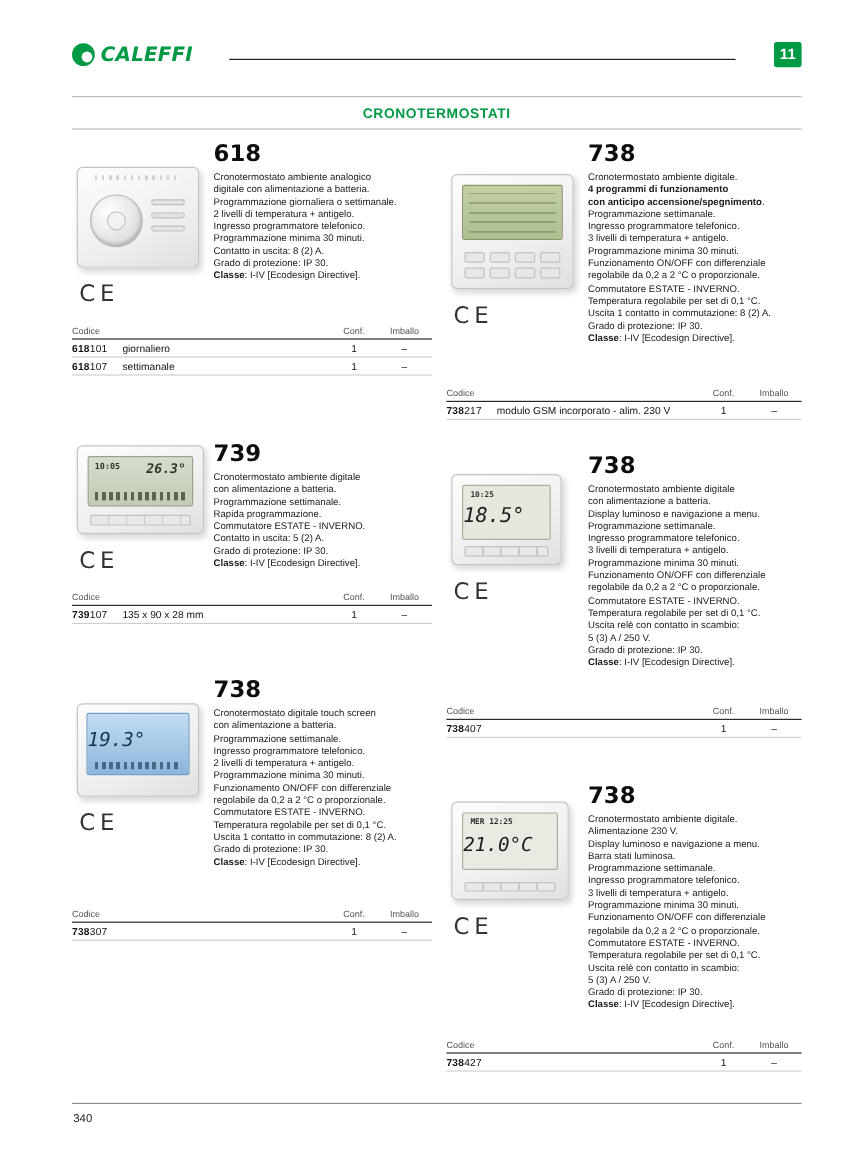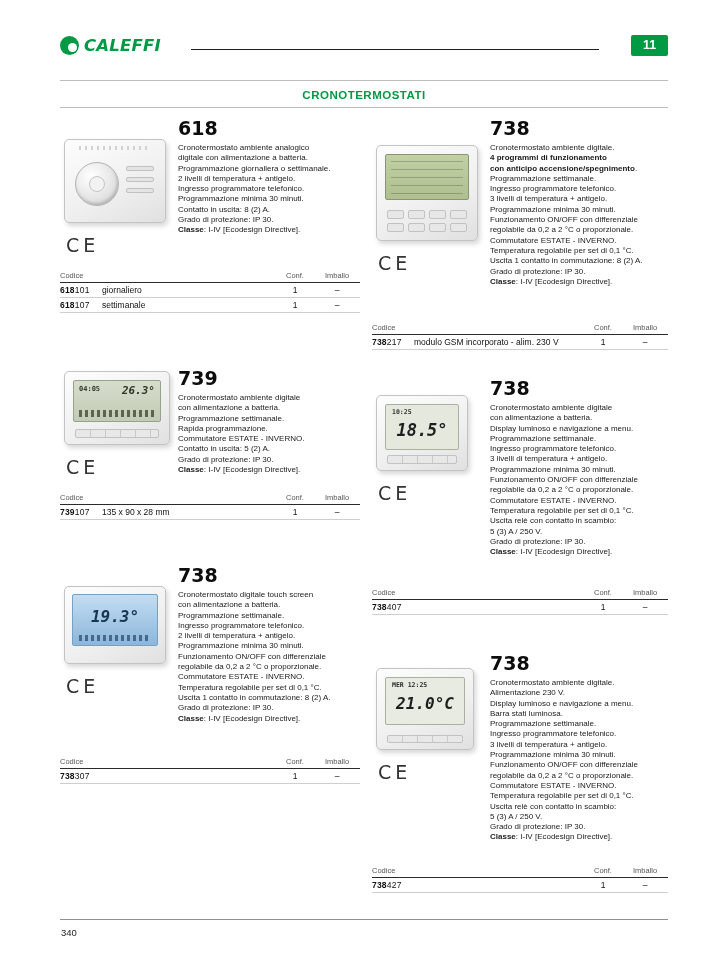--- a/index.html
+++ b/index.html
@@ -9,21 +9,21 @@
     font-family:"Liberation Sans", sans-serif; color:#1c1c1c; overflow:hidden;
   }
 
   
   .header { position:absolute; left:60px; top:33px; width:608px; height:24px; display:flex; align-items:center;gap:20px; }
   .logo { display:flex; align-items:center; }
   .logo-icon { width:19px; height:19px; border-radius:50%; background:var(--green,#009A44); position:relative; display:inline-block; }
   .logo-icon::after { content:""; position:absolute; right:2.5px; bottom:2.5px; width:9px; height:9px; border-radius:50%; background:#fff; }
   .logo-text { font-family:"DejaVu Sans", sans-serif; font-style:italic; font-weight:bold; color:var(--green,#009A44); font-size:16.5px; margin-left:5px; letter-spacing:.2px; }
   .header-rule { flex:1; height:1.8px; background:#1f1f1f; margin:9px 12px 0 10px; }
-  .chapter-badge { width:37px; height:21px; background:var(--green,#009A44); color:#fff; font-weight:bold; font-size:12.5px; display:flex; align-items:center; justify-content:center; border-radius:2px; }
+  .chapter-badge { width:23px; height:21px; background:var(--green,#009A44); color:#fff; font-weight:bold; font-size:12.5px; display:flex; align-items:center; justify-content:center; border-radius:2px; }
 
   
   .banner { position:absolute; left:60px; width:608px; top:80px; border-top:1px solid #bdbdbd; border-bottom:1px solid #bdbdbd; padding:3.5px 0 4px; text-align:center; }
   .banner-title { color:var(--green,#009A44); font-weight:bold; font-size:11.5px; letter-spacing:.5px; }
 
   
   .prod { position:absolute; }
   .p1 { left:60px;  top:115px; width:300px; height:198px; }
   .p2 { left:60px;  top:365px; width:300px; height:155px; }
   .p3 { left:60px;  top:562px; width:300px; height:222px; }
@@ -81,21 +81,21 @@
 
   .dev-738a { width:102px; height:96px; }
   .dev-738a .lcd { height:46px; background:linear-gradient(#c2d0a4,#aebf90); border:1px solid #88976f; }
   .lcd-rows { position:absolute; inset:5px; background:repeating-linear-gradient(0deg,rgba(50,60,35,.28) 0 1.5px,transparent 1.5px 8px); }
   .keys { position:absolute; left:10px; right:10px; bottom:8px; display:grid; grid-template-columns:repeat(4,1fr); gap:4px; }
   .keys span { height:9px; background:#e7e7e7; border:1px solid #c2c2c2; border-radius:2px; display:block; }
 
   .dev-738b { width:92px; height:76px; }
   .dev-738b .lcd { height:46px; background:#e4e8dd; border:1px solid #a9b19e; }
   .lcd-time-sm { position:absolute; left:6px; top:3px; font-family:"DejaVu Sans Mono", monospace; font-size:6.5px; font-weight:bold; color:#333; }
-  .lcd-temp-big { position:absolute; left:0; right:0; top:15px; text-align:center; font-family:"DejaVu Sans Mono", monospace; font-size:17px; font-weight:bold; font-style:italic; color:#1e1e1e; }
+  .lcd-temp-big { position:absolute; left:0; right:0; top:15px; font-family:"DejaVu Sans Mono", monospace; font-size:17px; font-weight:normal; font-style:italic; color:#1e1e1e; }
 
   .dev-738t { width:102px; height:78px; }
   .dev-738t .lcd { left:7px; top:7px; right:7px; height:52px; background:linear-gradient(#c3ddf2,#8cb6da); border:1px solid #76a0c4; }
   .dev-738t .lcd-temp-big { top:12px; color:#173450; font-size:16px; }
   .lcd-bars-blue { position:absolute; left:6px; right:6px; bottom:4px; height:6px; background:repeating-linear-gradient(90deg,rgba(20,50,80,.6) 0 3px,transparent 3px 6px); }
 
   .dev-738c { width:98px; height:82px; }
   .dev-738c .lcd { height:48px; background:#e8ebe2; border:1px solid #a9b19e; }
   .lcd-day { position:absolute; left:6px; top:3px; font-family:"DejaVu Sans Mono", monospace; font-size:6.5px; font-weight:bold; color:#2a2a2a; }
   .dev-738c .lcd-temp-big { top:16px; font-size:16px; }
@@ -171,21 +171,21 @@
             <span class="t-imb">–</span>
           </div>
         </div>
     </div>
   </section>
 
   <section class="prod p2">
     <div class="media">
       <div class="device dev-739">
         <div class="lcd">
-          <span class="lcd-time">04:05</span>
+          <span class="lcd-time">10:05</span>
           <span class="lcd-temp">26.3°</span>
           <div class="lcd-bars"></div>
         </div>
         <div class="btn-strip"></div>
       </div>
       <div class="ce">CE</div>
     </div>
     <div class="info">
       <h2 class="model">739</h2>
       <div class="desc">

